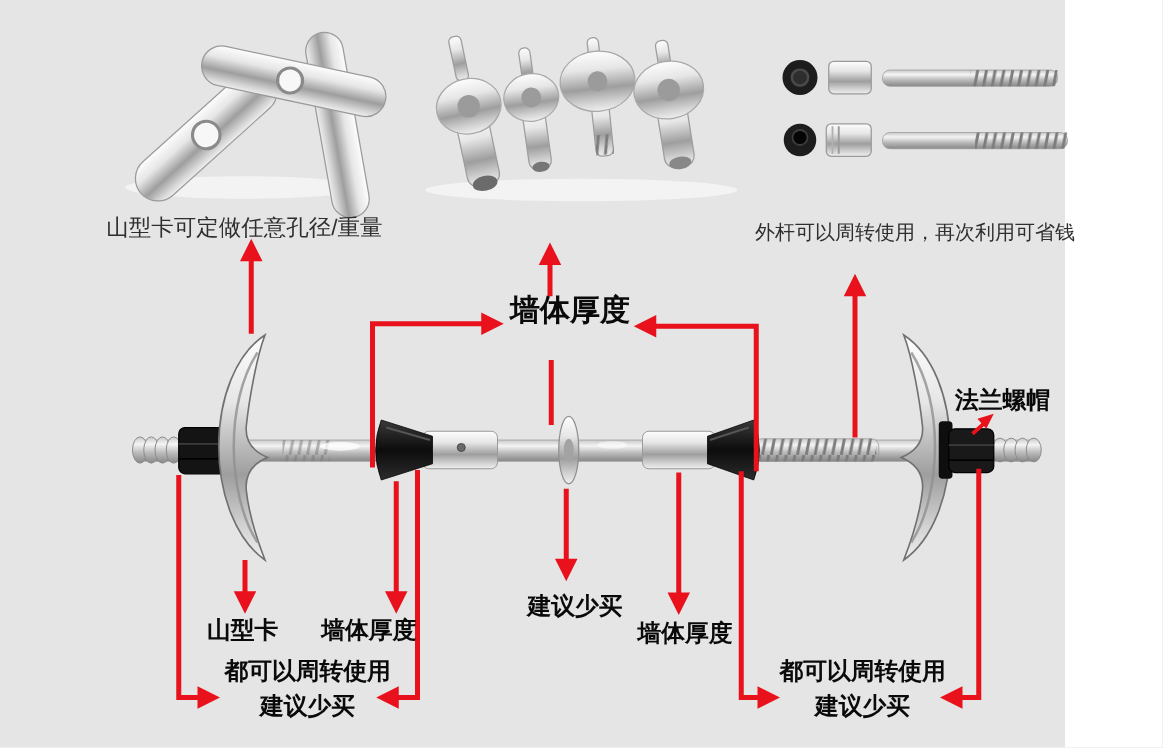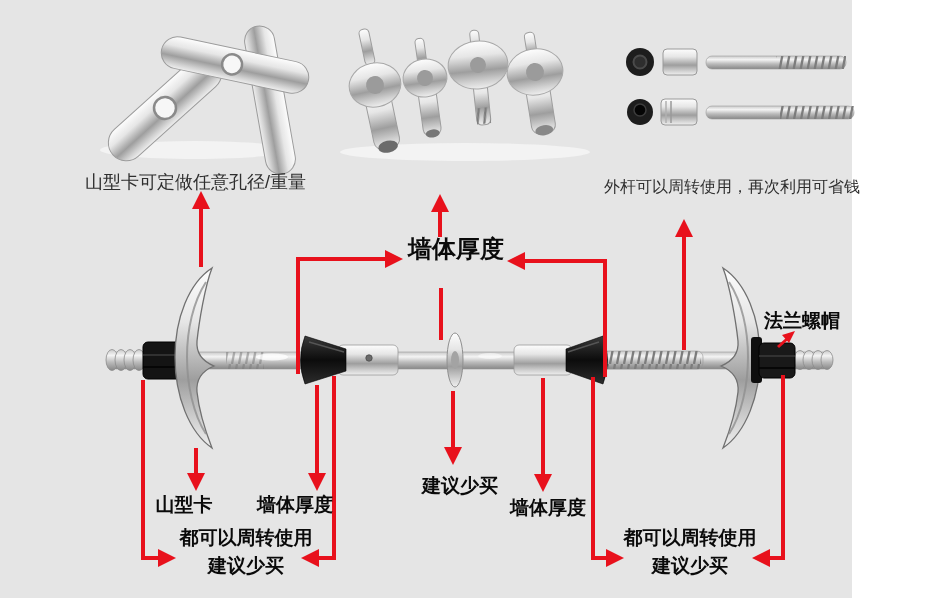--- a/index.html
+++ b/index.html
@@ -222,21 +222,21 @@
 <div class="cap center" style="left:732px;top:176px;font-size:16px;line-height:21px">
   <div>外杆可以周转使用，再次利用可省钱</div>
 </div>
 
 <div class="lbl center" style="left:456px;top:236px;font-size:24px;line-height:26px">
   <div>墙体厚度</div>
 </div>
 
 <div class="lbl" style="left:764px;top:311px">法兰螺帽</div>
 
-<div class="lbl center" style="left:184px;top:495px">山型卡</div>
+<div class="lbl center" style="left:194px;top:495px">山型卡</div>
 
 <div class="lbl center" style="left:295px;top:495px">墙体厚度</div>
 
 <div class="lbl center" style="left:246px;top:524px;line-height:28px">
   <div>都可以周转使用</div>
   <div>建议少买</div>
 </div>
 
 <div class="lbl center" style="left:460px;top:473px;line-height:25px">
   <div>建议少买</div>

